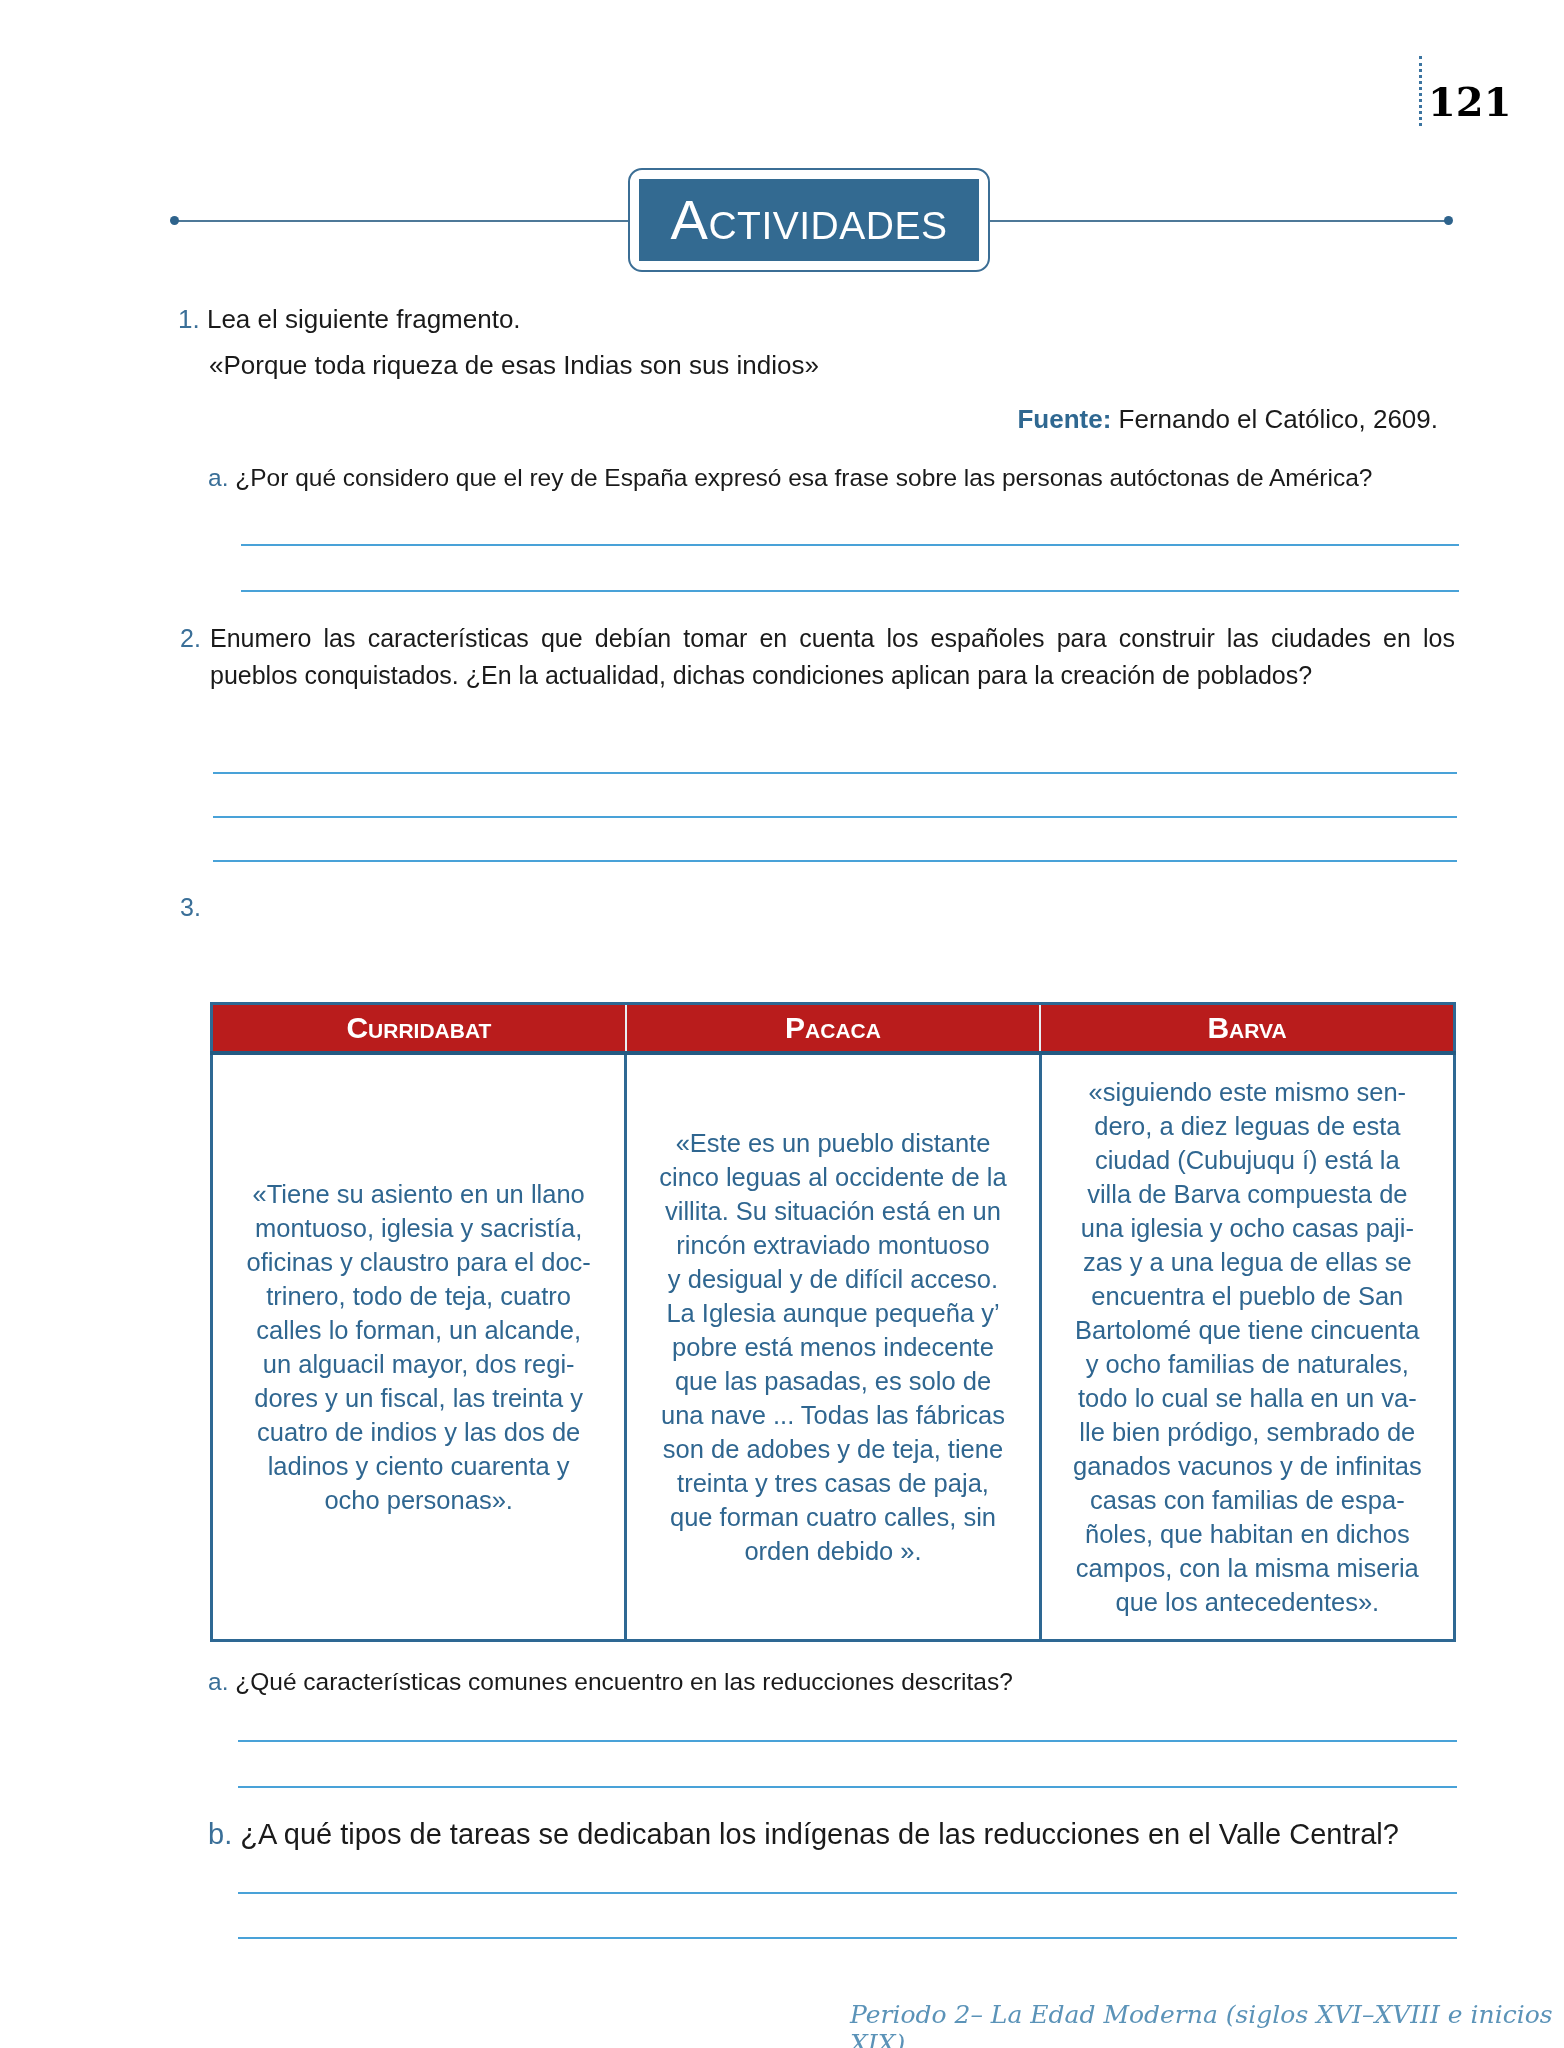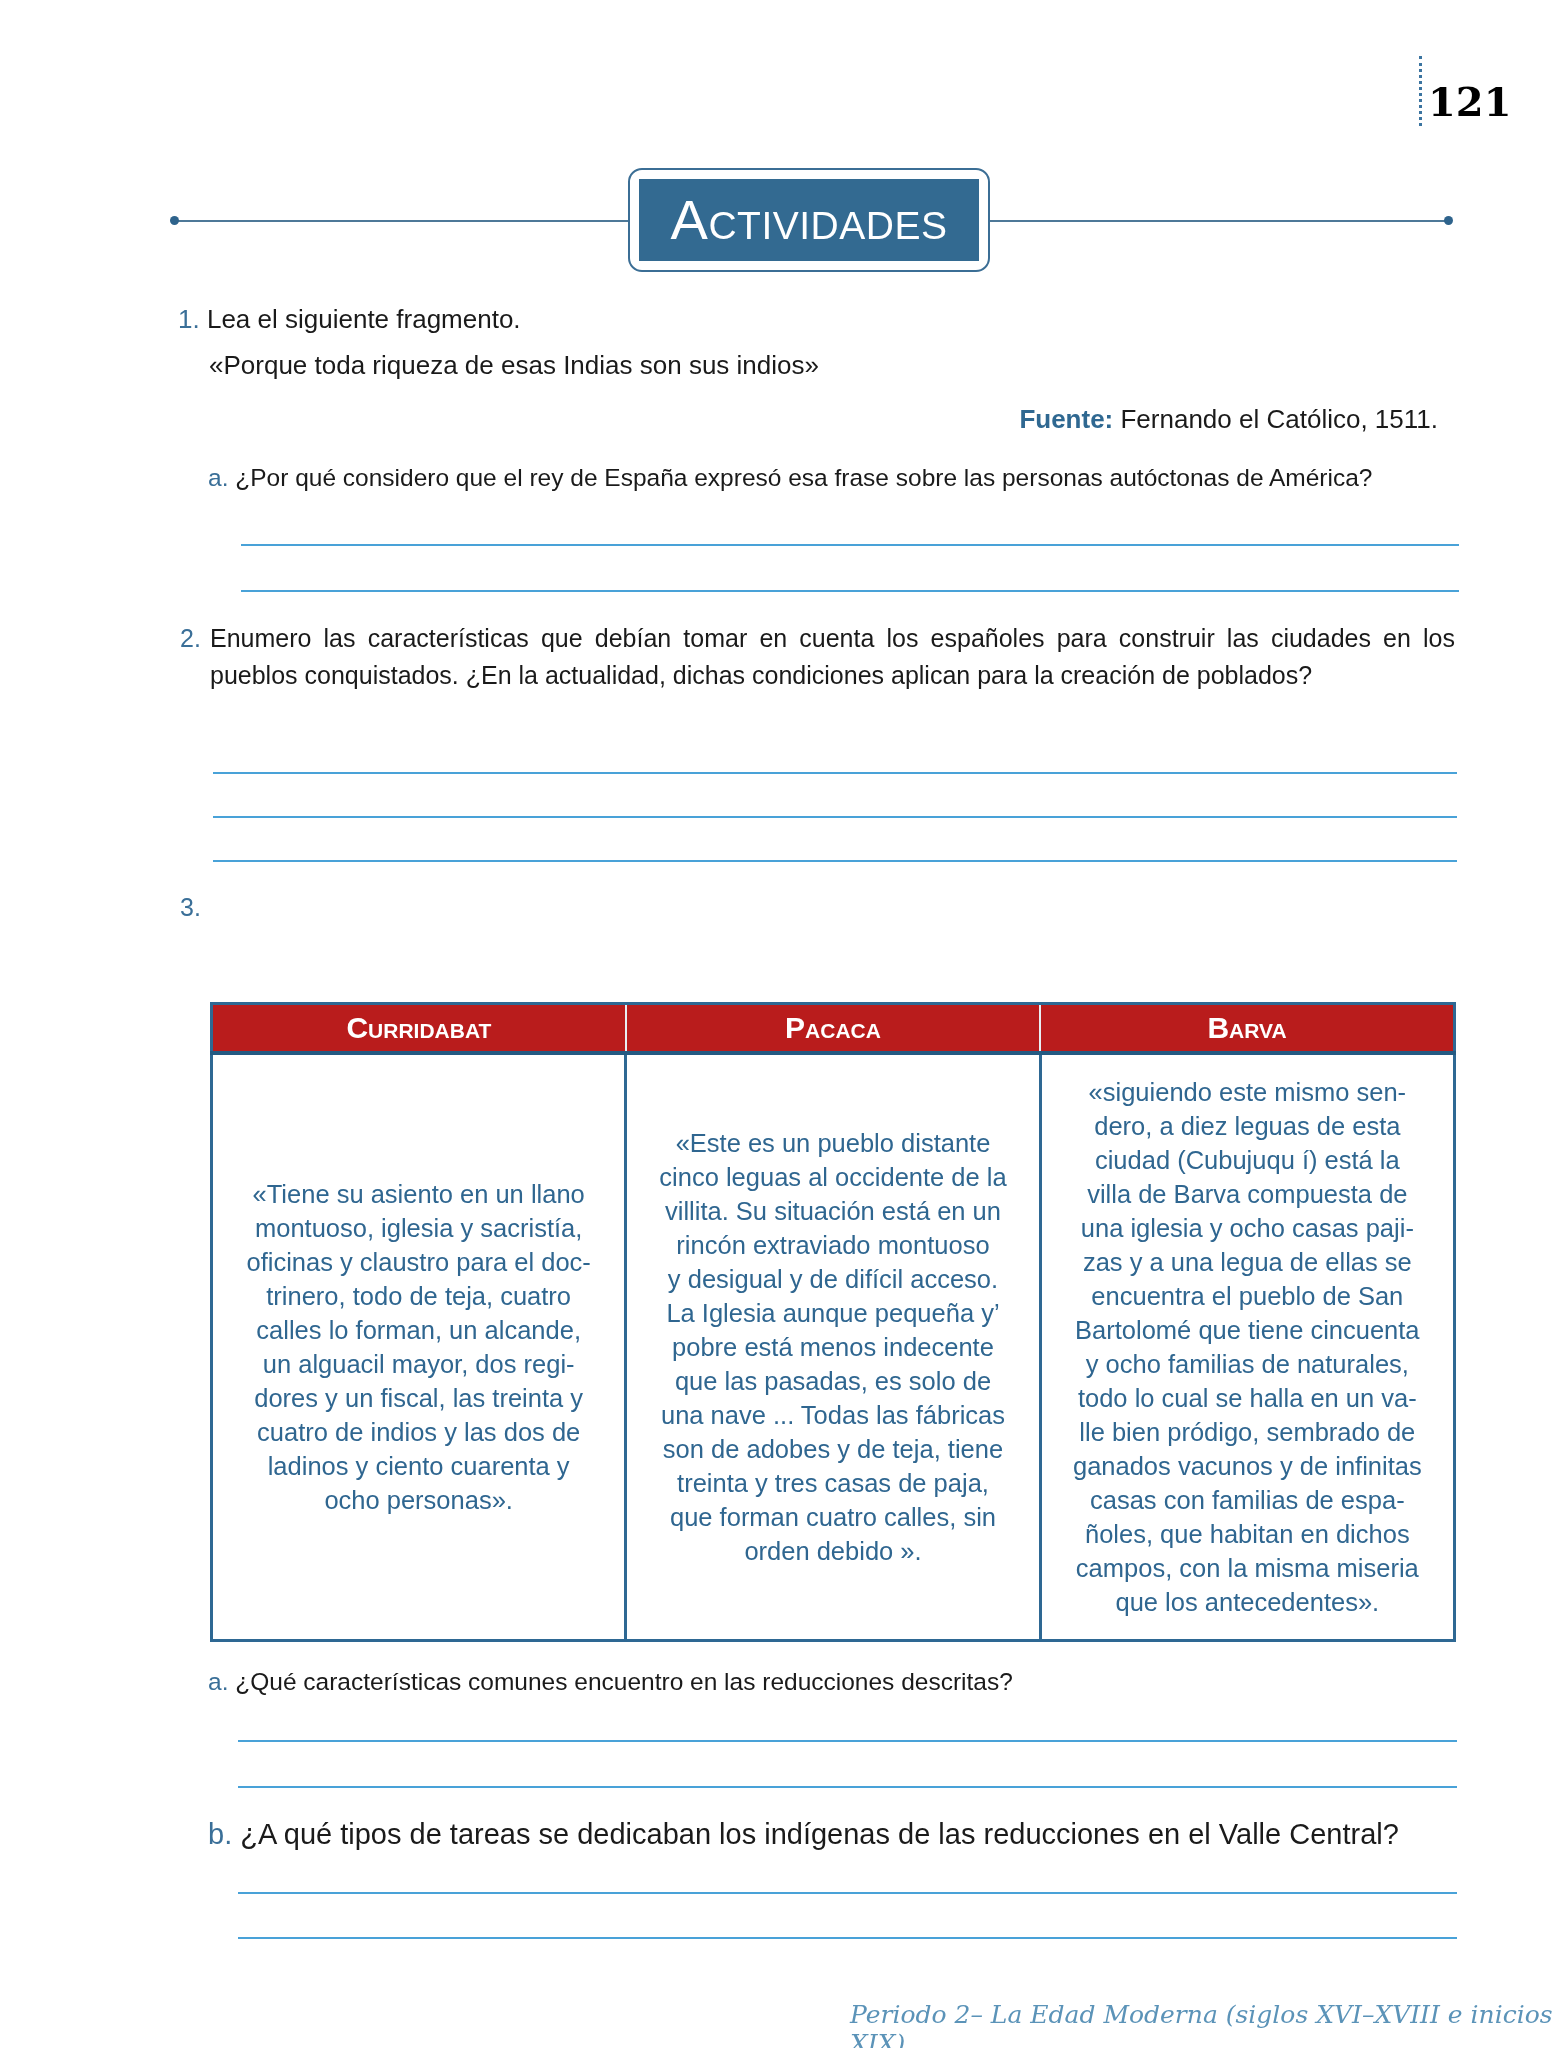--- a/index.html
+++ b/index.html
@@ -62,21 +62,21 @@
     <span class="title-text">Actividades</span>
   </div>
 </div>
 
 <div class="text-line" style="left:178px; top:301px;">
   <span class="num">1.</span>
   <span>Lea el siguiente fragmento.</span>
 </div>
 <div class="text-line" style="left:209px; top:347px;">«Porque toda riqueza de esas Indias son sus indios»</div>
 <div class="text-line" style="right:126px; top:401px;">
-  <span class="source-label">Fuente:</span><span> Fernando el Católico, 1511.</span>
+  <span class="source-label">Fuente:</span><span> Fernando el Católico, 2609.</span>
 </div>
 <div class="text-line" style="left:208px; top:460px; font-size:24.5px;">
   <span class="num">a.</span><span> ¿Por qué considero que el rey de España expresó esa frase sobre las personas autóctonas de América?</span>
 </div>
 <div class="answer-line" style="left:241px; top:544px; width:1218px;"></div>
 <div class="answer-line" style="left:241px; top:590px; width:1218px;"></div>
 
 <div class="para" style="top:620px;">
   <span class="num">2.</span>
   <span>Enumero las características que debían tomar en cuenta los españoles para construir las ciudades en los pueblos conquistados. ¿En la actualidad, dichas condiciones aplican para la creación de poblados?</span>

